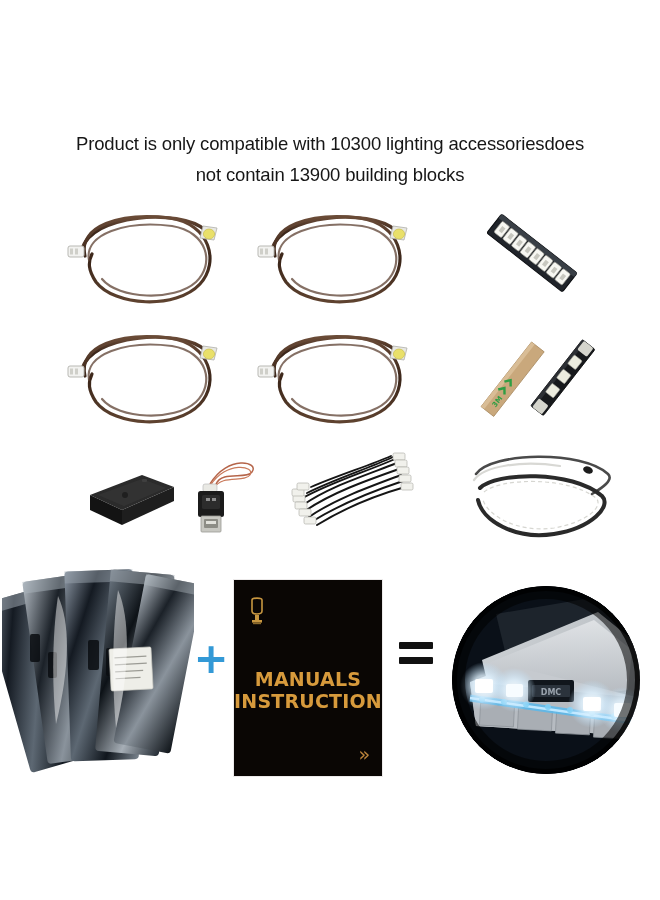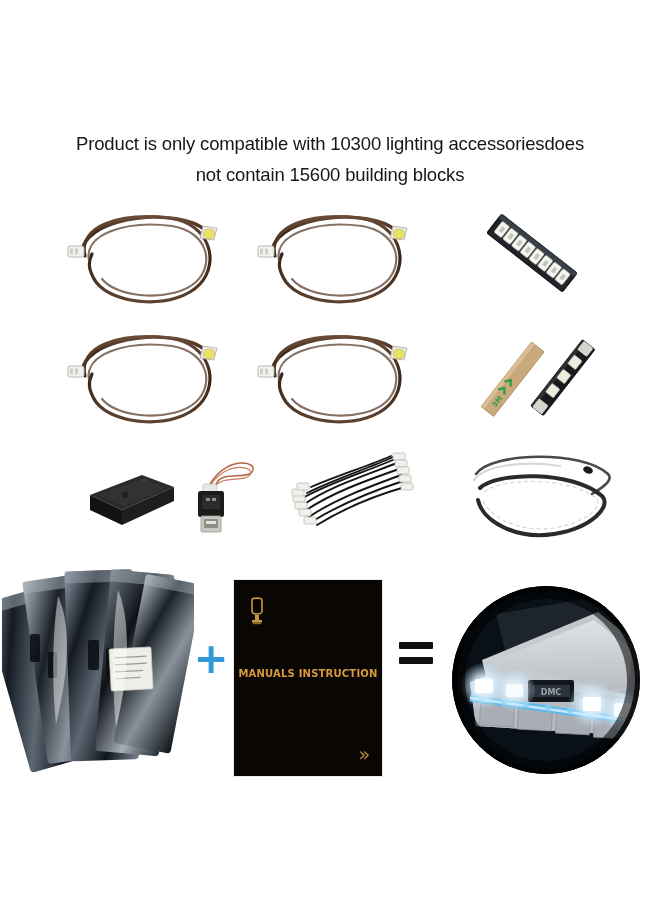--- a/index.html
+++ b/index.html
@@ -67,21 +67,21 @@
     box-shadow:0 0 0 1px #eceaea;
     overflow:hidden;
   }
   .manual-logo {
     position:absolute; left:12px; top:16px; width:22px; height:30px;
   }
   .manual-logo svg { display:block; width:22px; height:30px; }
   .manual-title {
     position:absolute; left:0; top:88px; width:148px;
     text-align:center;
-    color:#d79a3c; font-size:10px; font-weight:700;
+    color:#d79a3c; font-size:19px; font-weight:700;
     letter-spacing:0.2px;
     font-family:"DejaVu Sans", sans-serif;
   }
   .manual-chev {
     position:absolute; right:12px; bottom:12px;
     color:#b8813a; font-size:19px; line-height:19px;
     font-family:"DejaVu Sans", sans-serif;
   }
 
   .equals {
@@ -100,21 +100,21 @@
   }
   .result svg { display:block; width:188px; height:188px; }
 </style>
 </head>
 <body>
 
 <div class="page">
 
   <div class="header">
     <span>Product is only compatible with 10300 lighting accessoriesdoes</span>
-    <span class="l2">not contain 15600 building blocks</span>
+    <span class="l2">not contain 13900 building blocks</span>
   </div>
 
   <div class="part wire" style="left:60px; top:202px;">
     <svg viewBox="0 0 185 110">
       <defs>
         <linearGradient id="wg" x1="0" y1="0" x2="0" y2="1">
           <stop offset="0" stop-color="#6a4b37"></stop>
             <stop offset=".5" stop-color="#3a2519"></stop>
             <stop offset="1" stop-color="#5e422f"></stop>
         </linearGradient>

